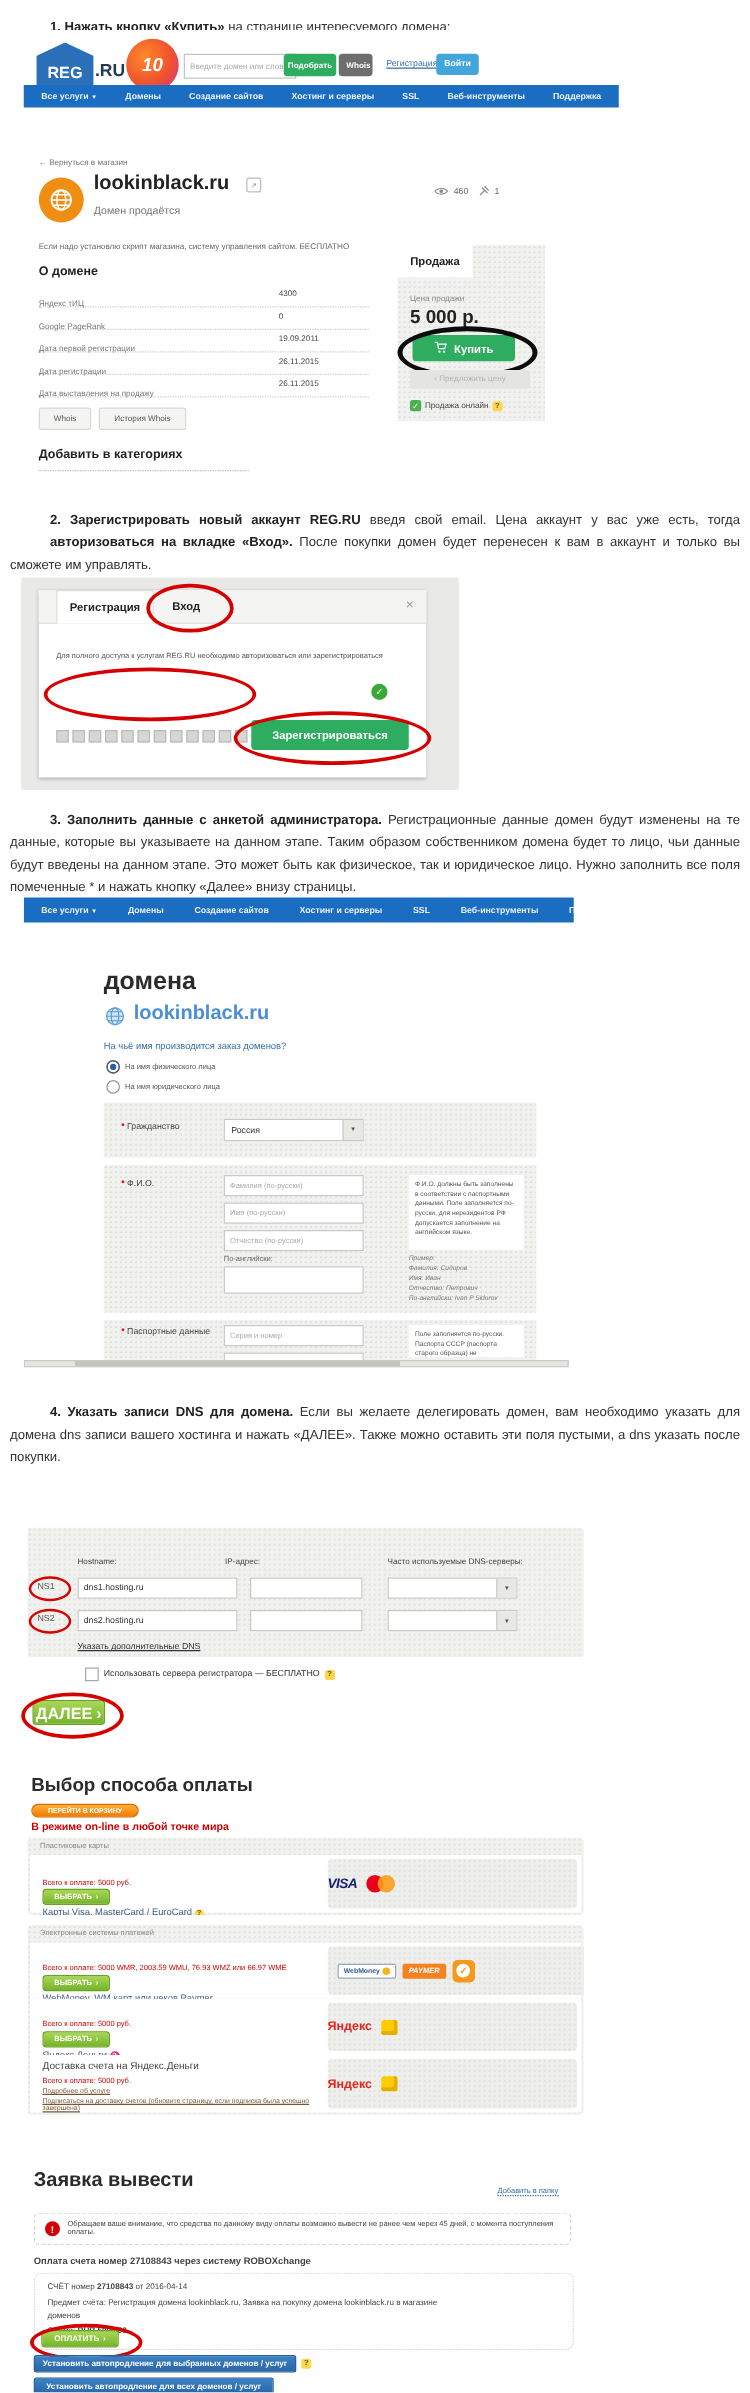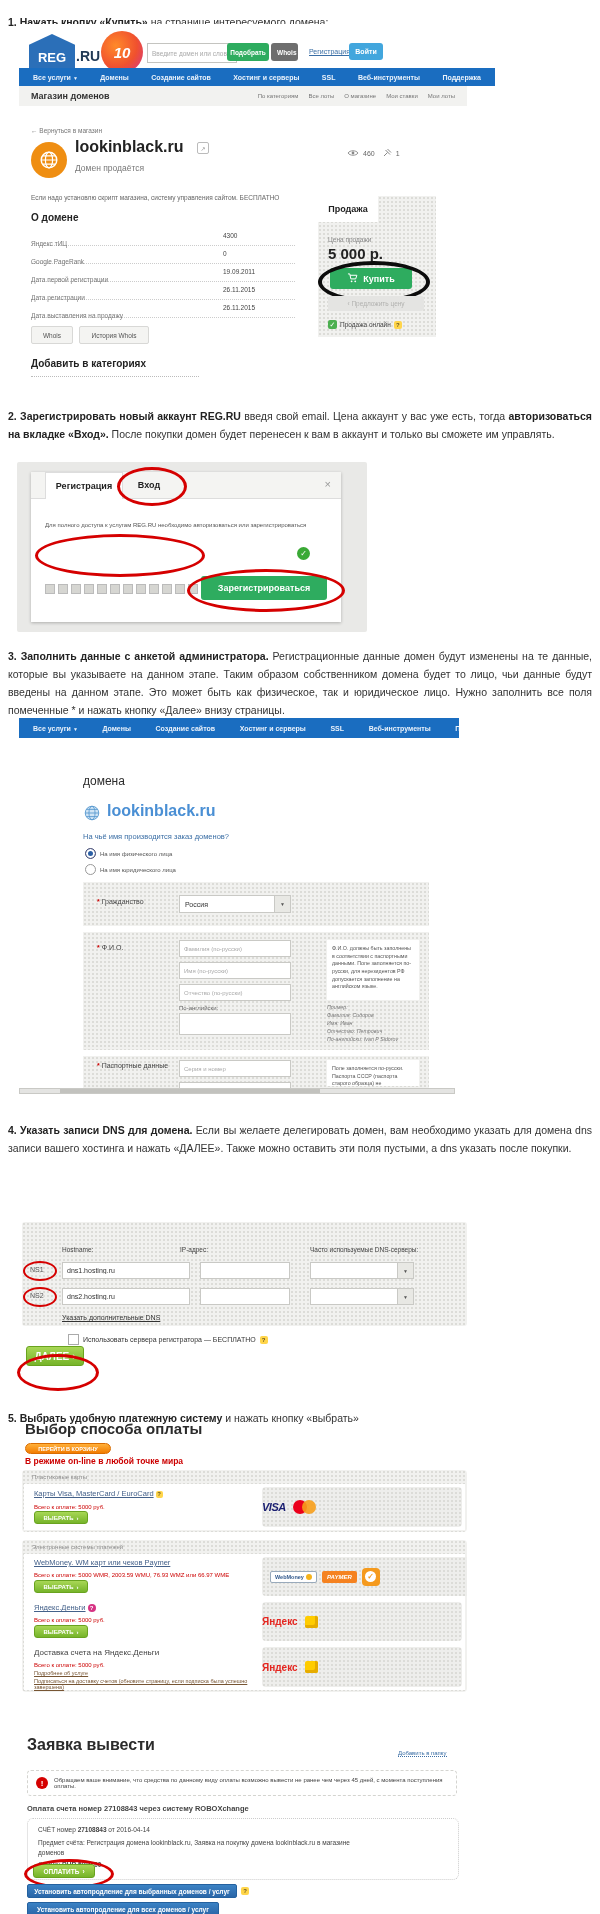--- a/index.html
+++ b/index.html
@@ -1,20 +1,20 @@
 <!DOCTYPE html>
 <html><head>
 <meta charset="utf-8">
 <style>
   html,body{margin:0;padding:0;}
   body{width:600px;font-family:"Liberation Sans",sans-serif;background:#fff;color:#333;}
   .page{position:relative;width:600px;height:1914px;background:#fff;overflow:hidden;}
   .abs{position:absolute;}
   .step{position:absolute;left:8px;width:584px;font-size:10.5px;line-height:18px;color:#333;text-align:justify;}
-  .step b{color:#222;}
+  .step b{color:#222;margin-left:32px;}
   .dot{background-color:#f1f1ef;background-image:radial-gradient(#dcdcd8 0.8px,transparent 0.8px);background-size:4px 4px;}
   .bluenav{background:#1a6dc0;display:flex;align-items:center;justify-content:space-between;padding:0 14px;color:#eaf2fb;font-size:7px;font-weight:bold;}
   .bluenav span{white-space:nowrap;}
   .caret{font-size:5px;margin-left:2px;}
   .regru-green{background:#2eac5f;border-radius:3px;color:#fff;font-weight:bold;display:flex;align-items:center;justify-content:center;border:0;}
   .greenbtn{background:linear-gradient(#a8d756,#76b42a);border:1px solid #69a31f;border-radius:3px;color:#fff;font-weight:bold;display:flex;align-items:center;justify-content:center;gap:3px;}
   .red-ellipse{border:3px solid #d50000;border-radius:50%;background:transparent;pointer-events:none;}
   .black-ellipse{border:4px solid #0c0c0c;border-radius:50%;background:transparent;pointer-events:none;}
   .qmark{background:#ffd54a;color:#665522;font-weight:bold;display:inline-flex;align-items:center;justify-content:center;border-radius:2px;font-size:6px;width:8px;height:8px;}
   .inp{background:#fff;border:1px solid #c9c9c5;font-family:"Liberation Sans",sans-serif;}
@@ -22,21 +22,21 @@
   .selectbox{background:#fff;border:1px solid #c9c9c5;display:flex;align-items:center;justify-content:space-between;font-size:7px;color:#333;}
   .selectbox .arr{width:15px;height:100%;background:#e8e8e4;border-left:1px solid #c9c9c5;display:flex;align-items:center;justify-content:center;font-size:5px;color:#555;}
   .hintbox{background:#fff;font-size:5.3px;color:#555;line-height:1.45;padding:5px;}
   .example{font-size:5.3px;font-style:italic;color:#777;line-height:1.5;}
   .redtxt{color:#cc0000;}
   .rlink{color:#44618a;text-decoration:underline;}
   .radio{width:9px;height:9px;border-radius:50%;border:1px solid #999;background:#fff;display:inline-block;}
   .radio.on{border-color:#557;box-shadow:inset 0 0 0 2px #fff;background:#2b5fa5;}
   .cbx{width:9px;height:9px;border:1px solid #aaa;background:#fff;display:inline-block;}
   .paybox{border-radius:4px;overflow:hidden;}
-  .pm-name{font-size:7.5px;}
+  .pm-name{font-size:7.5px;margin-top:36px;}
   .pm-total{font-size:6px;margin-top:3px;}
   .logo-dot-box{background-color:#eeeeec;background-image:radial-gradient(#dcdcd8 0.8px,transparent 0.8px);background-size:4px 4px;border-radius:4px;display:flex;align-items:center;gap:7px;}
   .bluebtn{background:linear-gradient(#3b82c4,#2a66a8);border-radius:2px;color:#fff;font-weight:bold;font-size:6.5px;display:flex;align-items:center;justify-content:center;border:1px solid #24619f;}
   .tinygray{font-size:6.5px;color:#777;}
 </style>
 </head>
 <body>
 
 <div class="page">
 
@@ -62,30 +62,20 @@
     <div class="abs bluenav" style="left:0;top:44px;width:448px;height:18px;">
       <span><span>Все услуги</span><span class="caret">▼</span></span>
       <span>Домены</span>
       <span>Создание сайтов</span>
       <span>Хостинг и серверы</span>
       <span>SSL</span>
       <span>Веб-инструменты</span>
       <span>Поддержка</span>
     </div>
 
-    <div class="abs" style="left:0;top:62px;width:448px;height:20px;background:#f2f2f0;display:flex;align-items:center;justify-content:space-between;padding:0 12px;box-sizing:border-box;">
-      <span style="font-size:9px;font-weight:bold;color:#333;">Магазин доменов</span>
-      <span style="display:flex;gap:10px;">
-        <span class="tinygray" style="font-size:6px;">По категориям</span>
-        <span class="tinygray" style="font-size:6px;">Все лоты</span>
-        <span class="tinygray" style="font-size:6px;">О магазине</span>
-        <span class="tinygray" style="font-size:6px;">Мои ставки</span>
-        <span class="tinygray" style="font-size:6px;">Мои лоты</span>
-      </span>
-    </div>
 
     <a class="abs" style="left:12px;top:103px;font-size:6.5px;color:#777;text-decoration:none;">
       <span>←</span> <span>Вернуться в магазин</span>
     </a>
     <div class="abs" style="left:12px;top:118px;width:36px;height:36px;border-radius:50%;background:#ef8e12;display:flex;align-items:center;justify-content:center;">
       <svg width="24" height="24" viewBox="0 0 20 20">
           <circle cx="10" cy="10" r="6.5" fill="none" stroke="#fff" stroke-width="1.2"></circle>
           <ellipse cx="10" cy="10" rx="3" ry="6.5" fill="none" stroke="#fff" stroke-width="1"></ellipse>
           <path d="M3.5 10 h13 M4.6 6.5 h10.8 M4.6 13.5 h10.8" stroke="#fff" stroke-width="1" fill="none"></path>
         </svg>
@@ -192,21 +182,21 @@
   <div class="abs" style="left:19px;top:716px;width:440px;height:378px;background:#fff;overflow:hidden;">
     <div class="abs bluenav" style="left:0;top:2px;width:436px;height:20px;">
       <span><span>Все услуги</span><span class="caret">▼</span></span>
       <span>Домены</span>
       <span>Создание сайтов</span>
       <span>Хостинг и серверы</span>
       <span>SSL</span>
       <span>Веб-инструменты</span>
       <span>Под</span>
     </div>
-    <span class="abs" style="left:64px;top:58px;font-size:12px;font-weight:normal;color:#2b2b2b;">домена</span>
+    <span class="abs" style="left:64px;top:58px;font-size:20px;font-weight:bold;color:#2b2b2b;">домена</span>
     <span class="abs" style="left:64px;top:88px;width:18px;height:18px;">
       <svg width="18" height="18" viewBox="0 0 20 20">
           <circle cx="10" cy="10" r="8" fill="#cfe4f5"></circle>
           <circle cx="10" cy="10" r="7.5" fill="none" stroke="#5b9bd0" stroke-width="1"></circle>
           <ellipse cx="10" cy="10" rx="3.4" ry="7.5" fill="none" stroke="#5b9bd0" stroke-width="1"></ellipse>
           <path d="M2.5 10 h15 M3.8 6 h12.4 M3.8 14 h12.4" stroke="#5b9bd0" stroke-width="1" fill="none"></path>
         </svg>
     </span>
     <span class="abs" style="left:88px;top:86px;font-size:16px;font-weight:bold;color:#4a8fd4;">lookinblack.ru</span>
     <span class="abs" style="left:64px;top:116px;font-size:7.5px;color:#3a6ea5;">На чьё имя производится заказ доменов?</span>
@@ -290,28 +280,27 @@
 
       <a class="abs" style="left:40px;top:92px;font-size:7px;color:#333;text-decoration:underline;"><span>Указать дополнительные DNS</span></a>
       <div class="abs" style="left:46px;top:112px;display:flex;align-items:center;gap:4px;">
         <span class="cbx"></span>
         <span style="font-size:7px;color:#333;">Использовать сервера регистратора — БЕСПЛАТНО</span>
         <span class="qmark">
             <span>?</span>
           </span>
       </div>
     </div>
-    <button class="abs greenbtn" style="left:4px;top:124px;width:58px;height:20px;font-size:10px;">
+    <button class="abs greenbtn" style="left:4px;top:138px;width:58px;height:20px;font-size:13px;">
         <span>ДАЛЕЕ</span>
         <span>›</span>
       </button>
     <div class="abs red-ellipse" style="left:-5px;top:132px;width:76px;height:31px;"></div>
   </div>
 
-  <p class="step" style="top:1398px;"><b>5. Выбрать удобную платежную систему</b><span> и нажать кнопку «выбрать»</span></p>
 
   <span class="abs" style="left:25px;top:1420px;font-size:15px;font-weight:bold;color:#2b2b2b;">Выбор способа оплаты</span>
   <button class="abs" style="left:25px;top:1443px;width:86px;height:11px;background:linear-gradient(#ffb03a,#f27c00);border:1px solid #d96c00;border-radius:6px;color:#fff;font-size:5.5px;font-weight:bold;display:flex;align-items:center;justify-content:center;">
       <span>ПЕРЕЙТИ В КОРЗИНУ</span>
     </button>
   <span class="abs" style="left:25px;top:1456px;font-size:8.5px;font-weight:bold;color:#cc0000;">В режиме on-line в любой точке мира</span>
 
   <div class="abs dot paybox" style="left:22px;top:1470px;width:445px;height:62px;">
     <span class="abs" style="left:10px;top:4px;font-size:6px;color:#888;">Пластиковые карты</span>
     <div class="abs" style="left:2px;top:14px;width:441px;height:46px;background:#fff;">

